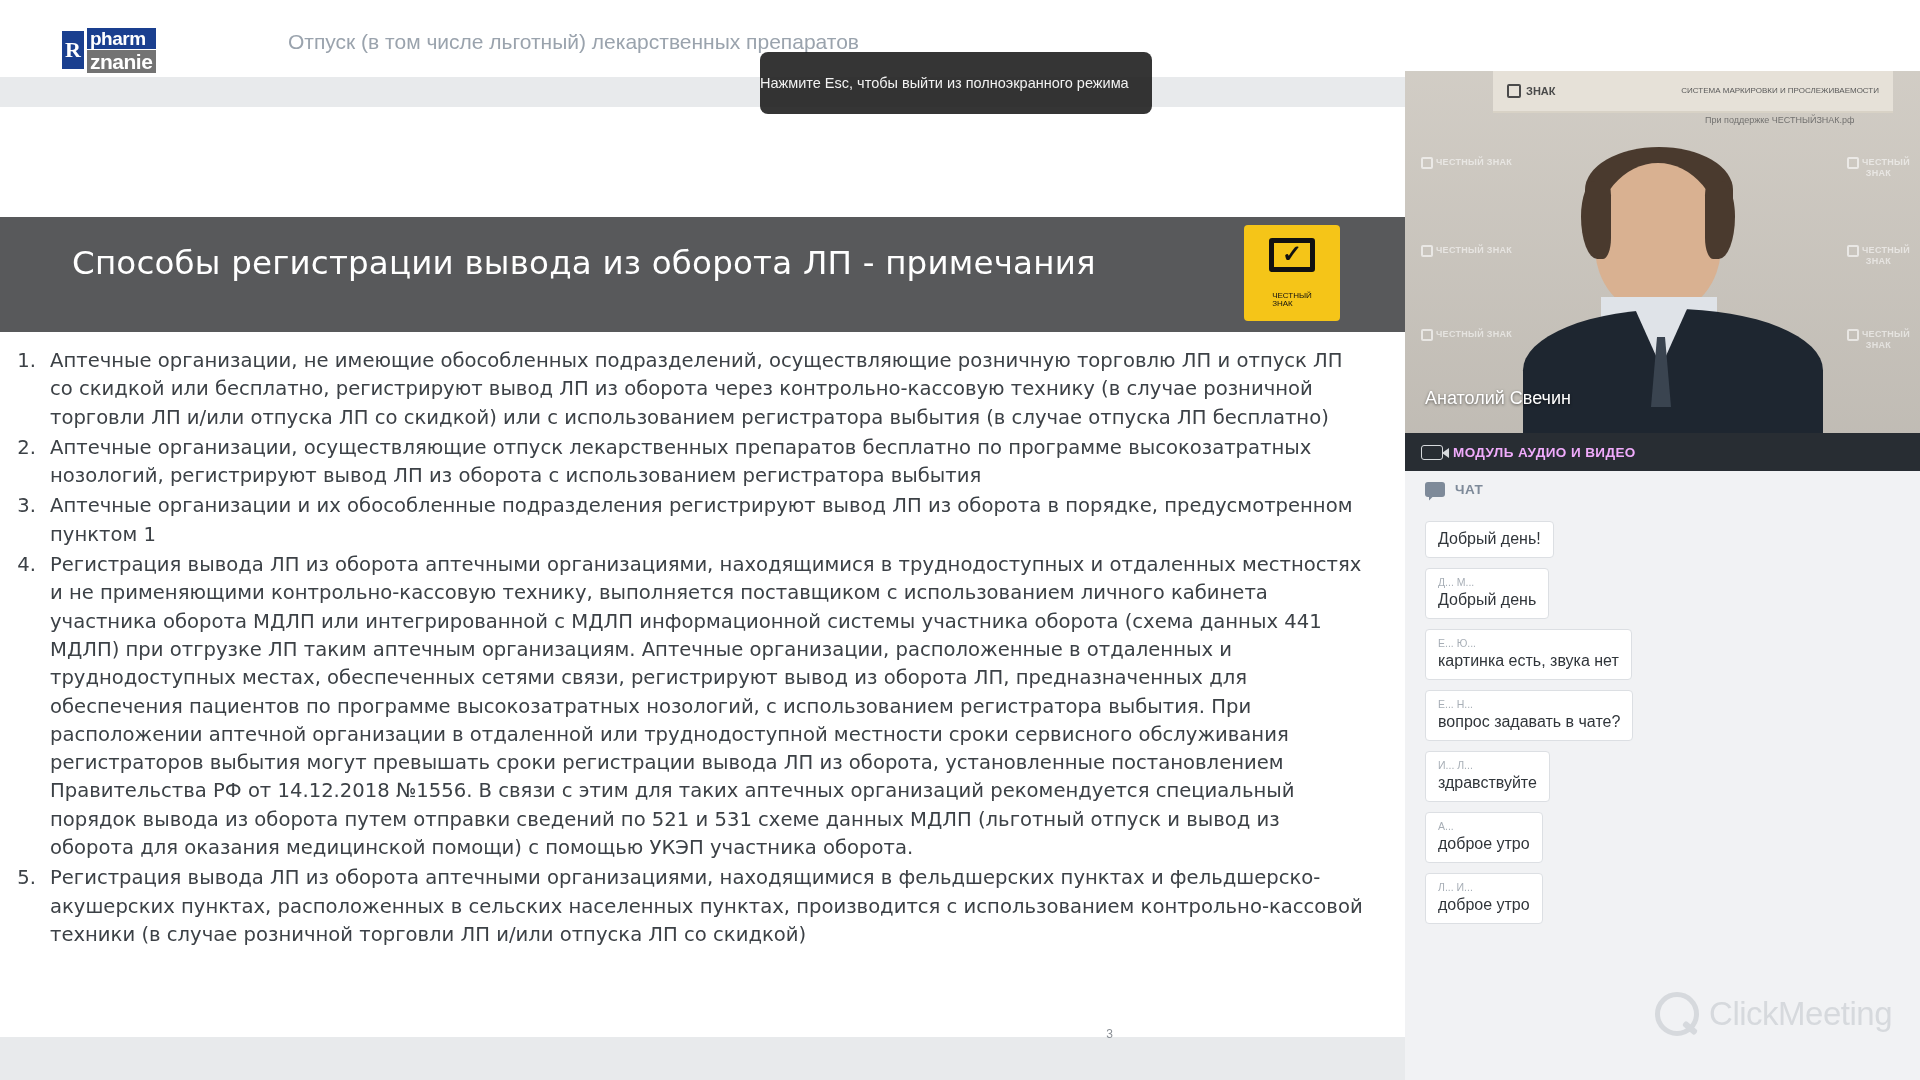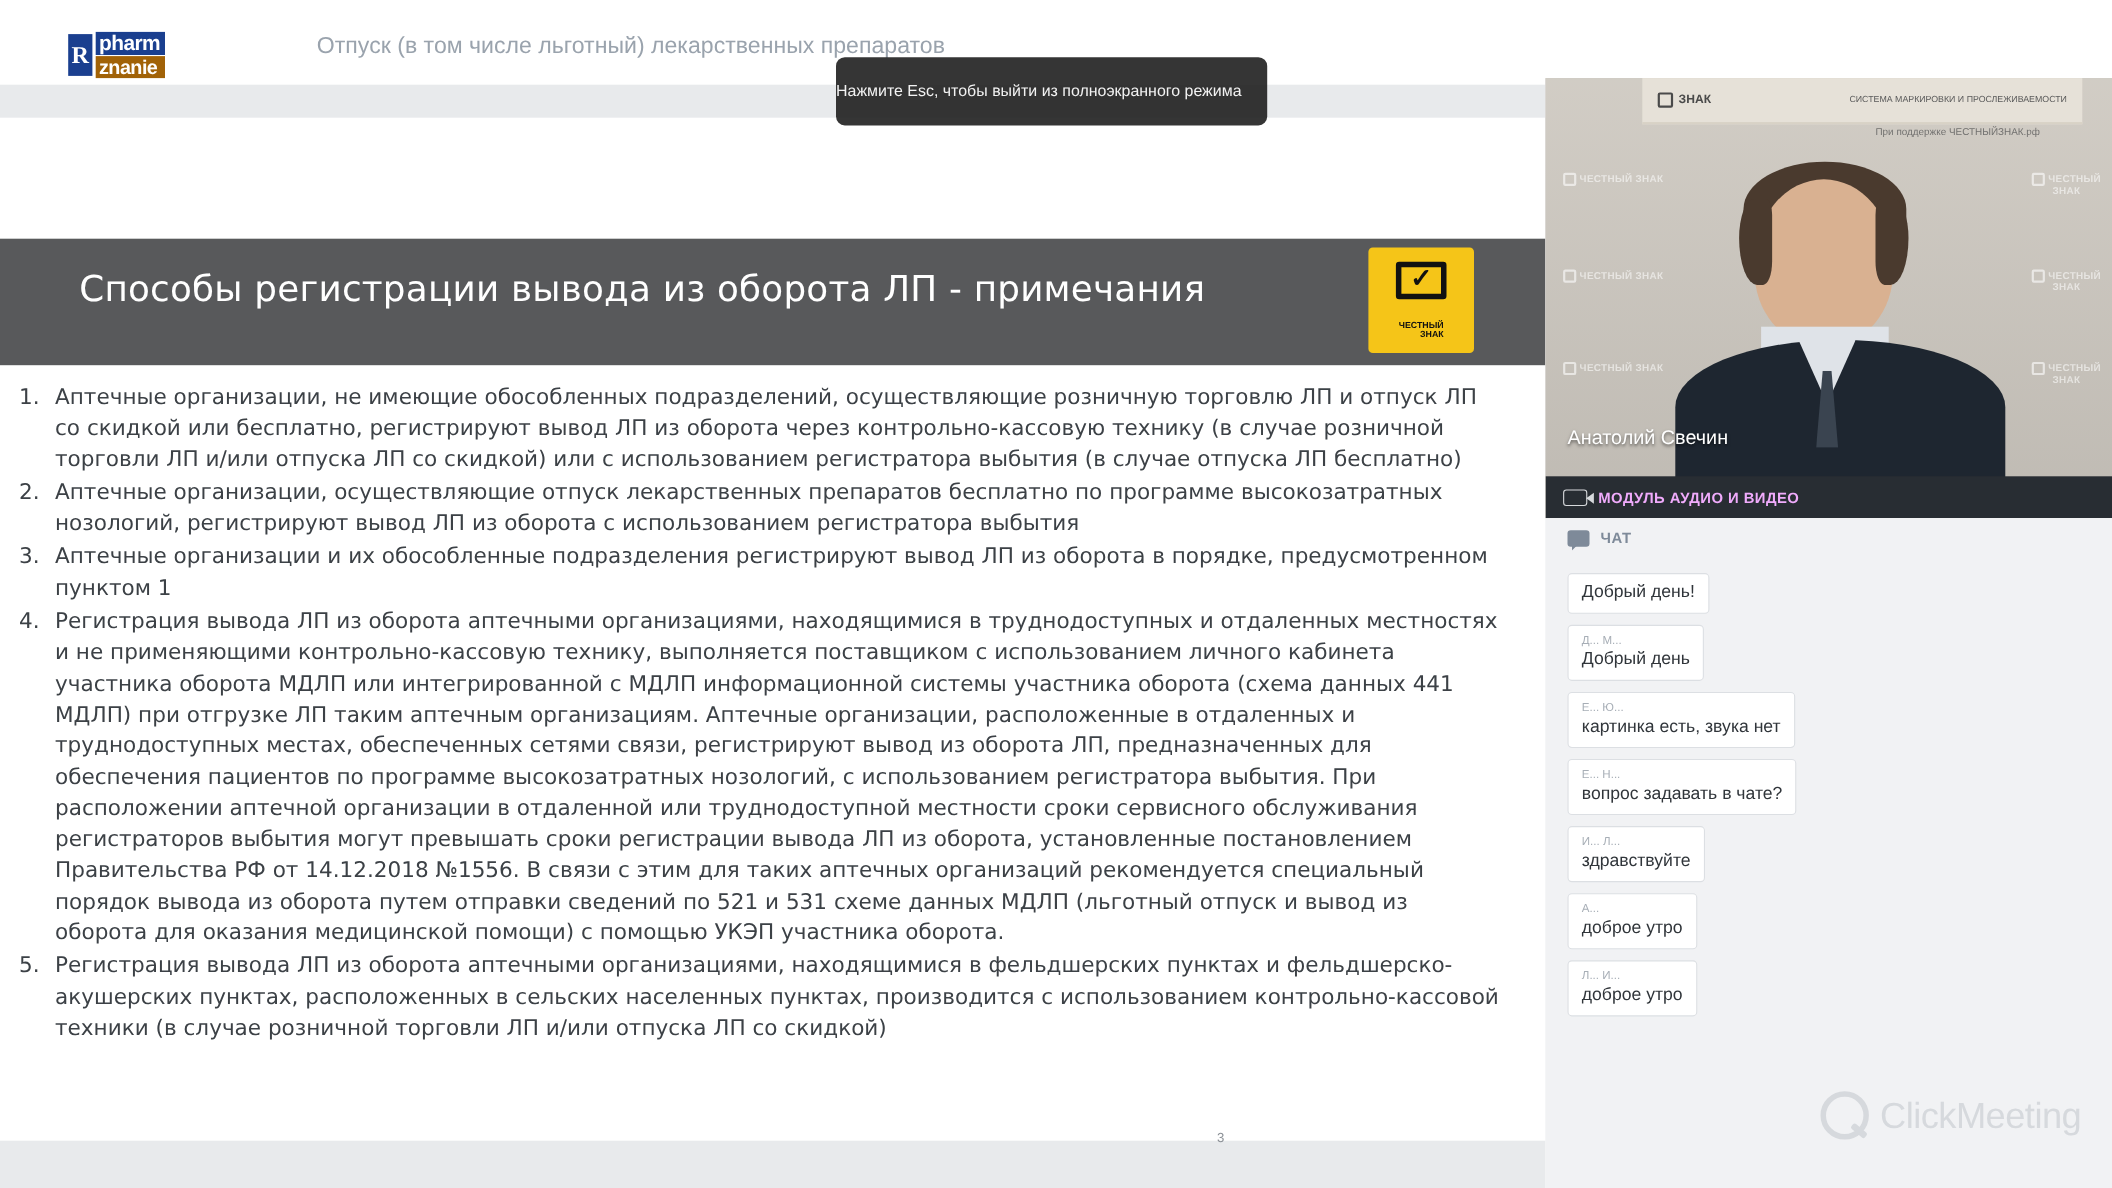--- a/index.html
+++ b/index.html
@@ -34,22 +34,22 @@
     display: flex; align-items: center; justify-content: center;
     font-family: "Liberation Serif", serif;
   }
   .logo-text { margin-left: 3px; line-height: 1; }
   .logo-text .l1 {
     display: block; background: #1a3f8f; color: #fff;
     font-size: 19px; font-weight: bold; letter-spacing: -0.5px;
     padding: 1px 4px 1px 3px;
   }
   .logo-text .l2 {
-    display: block; background: #a16207; color: #fff;
-    font-size: 18px; font-weight: bold; letter-spacing: -0.5px;
+    display: block; background: #737373; color: #fff;
+    font-size: 21px; font-weight: bold; letter-spacing: -0.5px;
     padding: 1px 4px 1px 3px; margin-top: 1px;
   }
   .room-title {
     position: absolute; left: 288px; top: 30px;
     font-size: 21px; color: #9aa3ad; white-space: nowrap;
   }
 
   
   .esc-toast {
     position: absolute; left: 760px; top: 52px;
@@ -94,22 +94,22 @@
     width: 46px; height: 34px;
     border: 5px solid #111; border-radius: 3px;
     position: relative;
   }
   .zn-badge .sq::after {
     content: "✓"; position: absolute;
     left: 50%; top: 50%; transform: translate(-50%,-54%);
     font-size: 24px; color: #111; font-weight: bold;
   }
   .zn-badge .cap {
-    margin-top: 20px; font-size: 8px; font-weight: bold;
-    color: #111; text-align: right; line-height: 1.05;
+    margin-top: 20px; font-size: 8px; font-weight: normal;
+    color: #111; text-align: left; line-height: 1.05;
   }
 
   .slide-body {
     position: absolute; left: 0; top: 240px;
     width: 1405px;
     padding: 0 38px 0 12px;
   }
   ol.points { list-style: none; }
   ol.points > li {
     display: flex;

